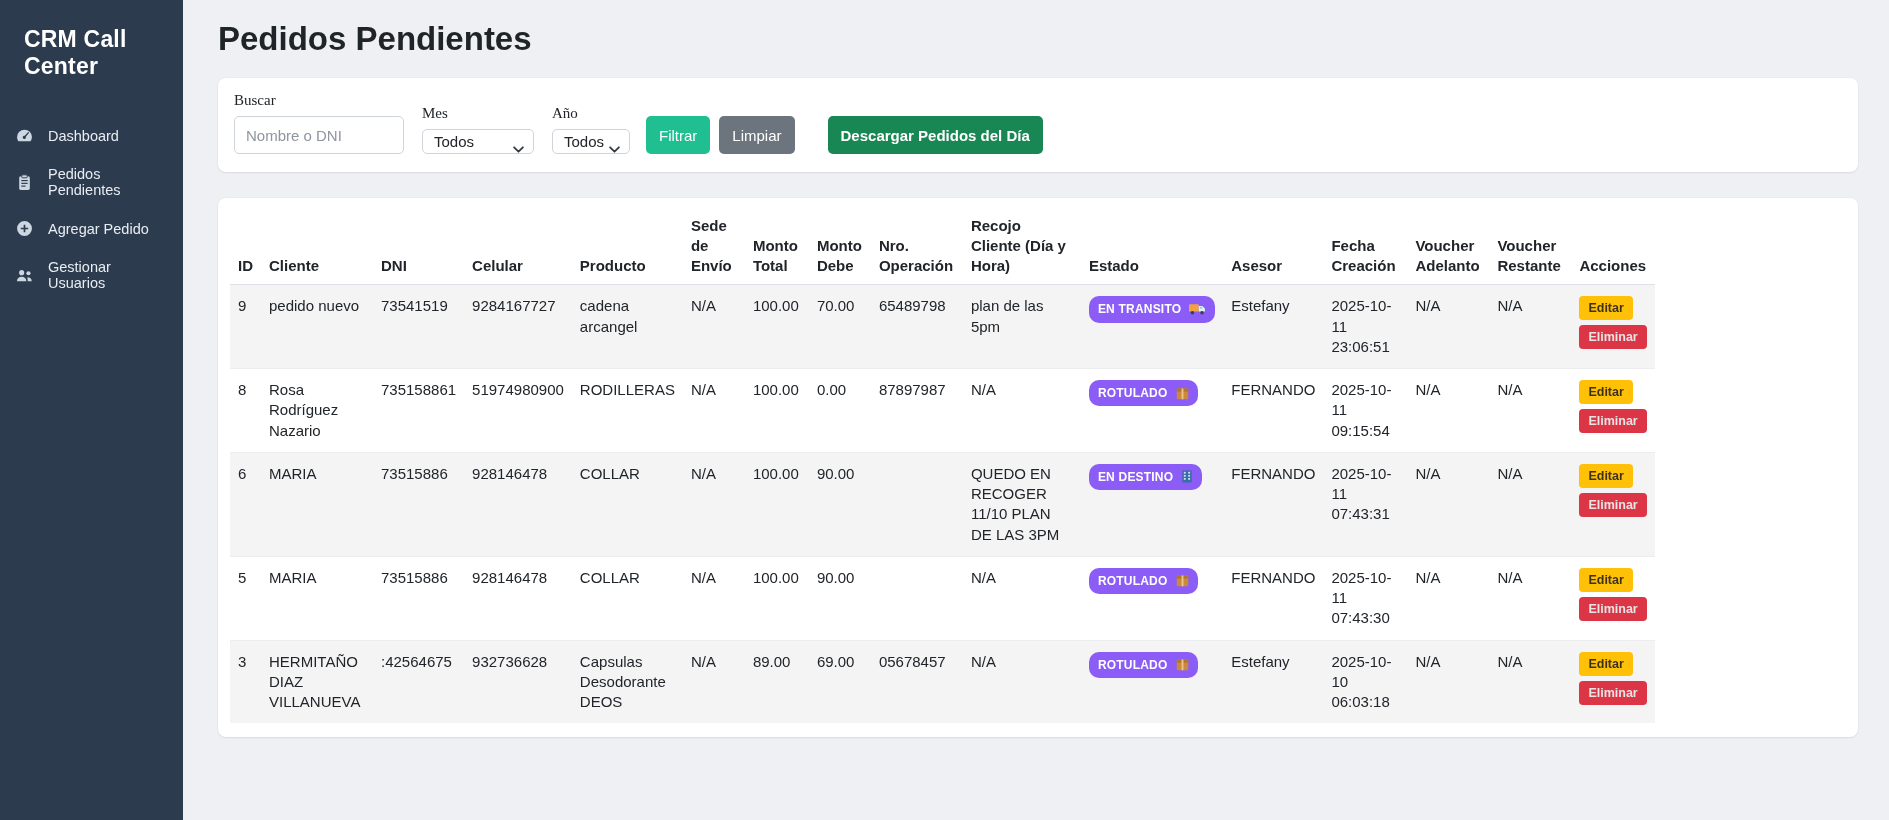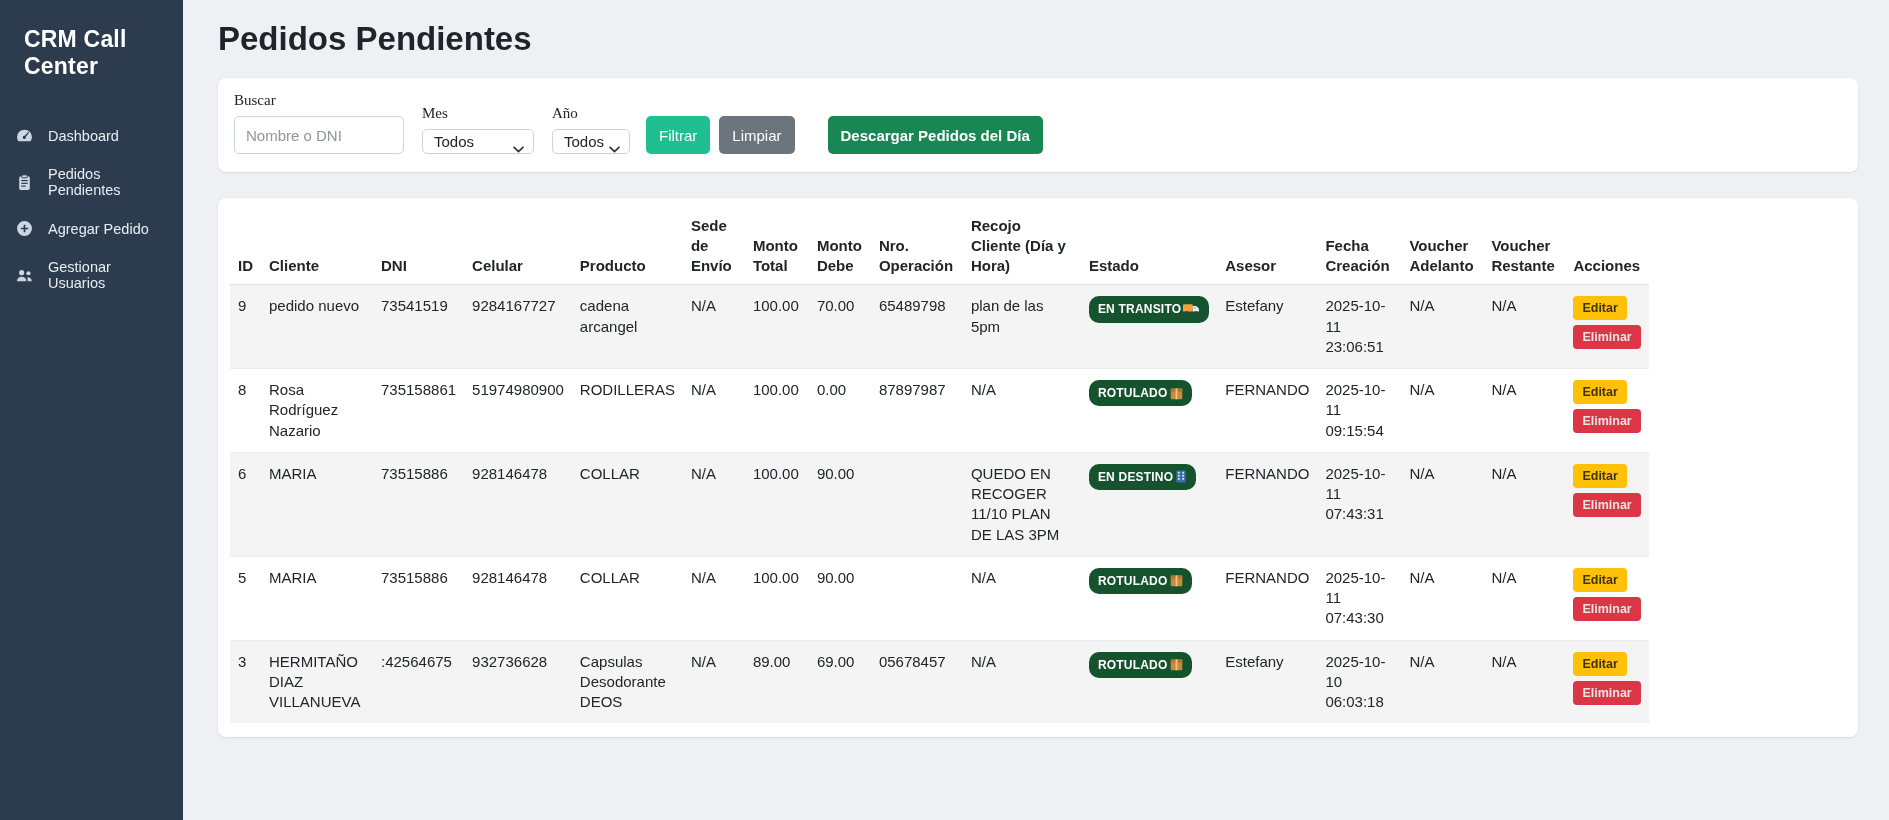--- a/index.html
+++ b/index.html
@@ -82,22 +82,22 @@
   }
   td {
     vertical-align:top; padding:11px 8px;
     border-bottom:1px solid #ecedef; line-height:1.35;
     word-wrap:break-word; overflow-wrap:break-word;
   }
   tbody tr:nth-child(odd) { background:#f4f4f5; }
   tbody tr:last-child td { border-bottom:none; }
 
   .badge {
-    display:inline-flex; align-items:center; gap:2px;
-    background:#14532d; color:#fff;
+    display:inline-flex; align-items:center; gap:8px;
+    background:#8b5cf6; color:#fff;
     font-size:12px; font-weight:700; letter-spacing:.2px;
     padding:5px 9px; border-radius:10px; white-space:nowrap;
   }
   .badge-icon { display:inline-flex; }
   .badge-icon svg { display:block; }
 
   .action-btn {
     display:block; border:none; border-radius:4px; cursor:pointer;
     font-size:12.5px; font-weight:700; padding:5px 9px; margin-bottom:5px;
     font-family:"Liberation Sans",sans-serif; white-space:nowrap;

